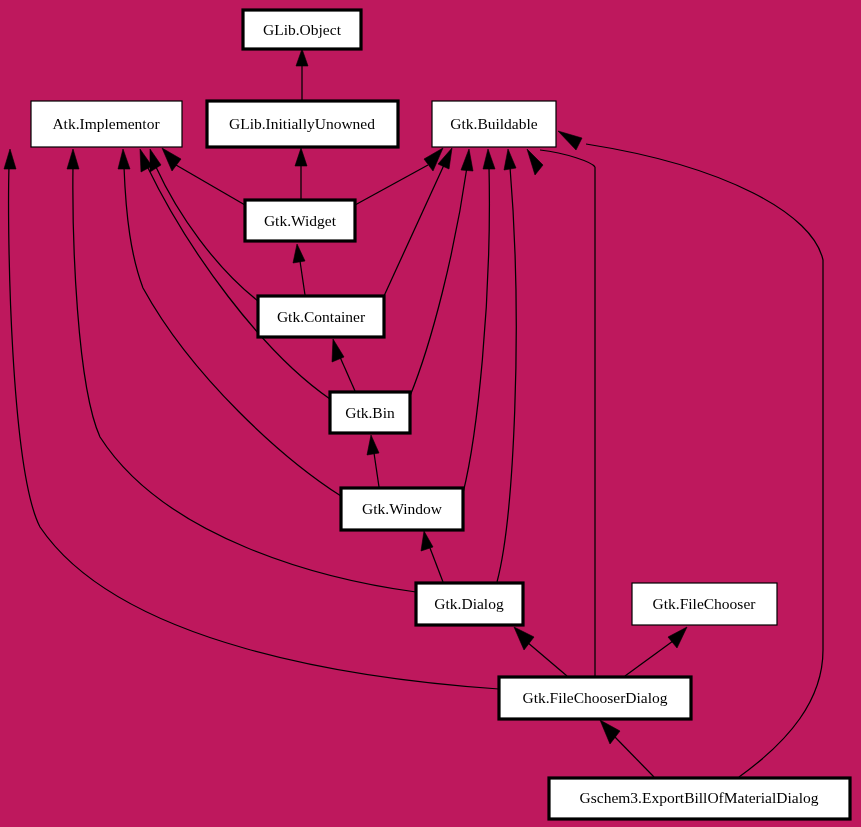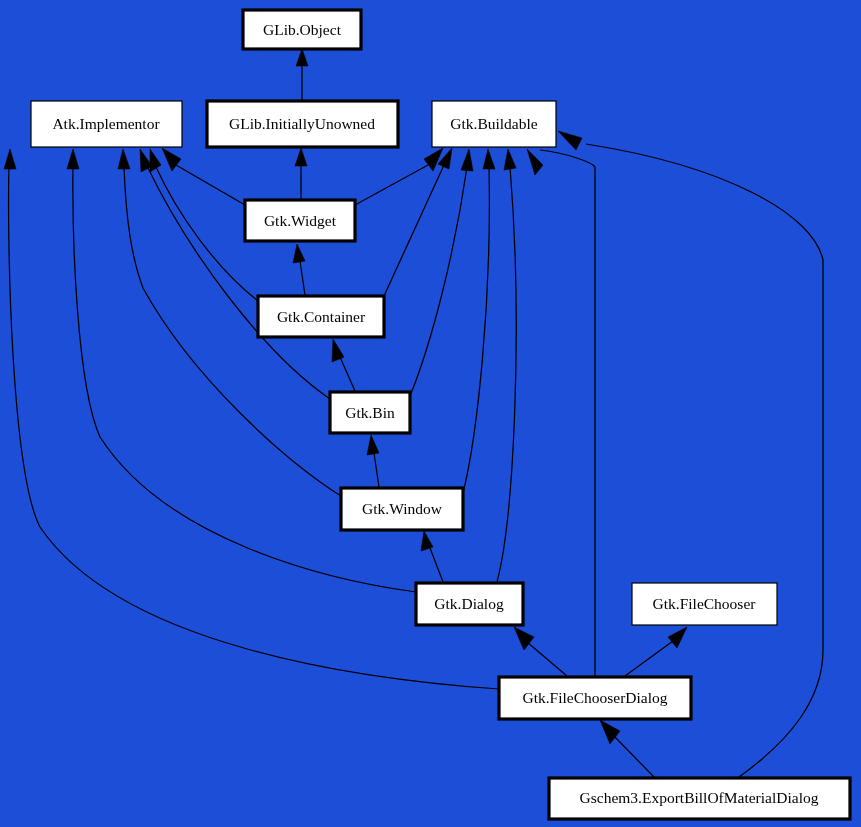--- a/index.html
+++ b/index.html
@@ -4,21 +4,21 @@
 <style>
   html, body {
     margin: 0;
     padding: 0;
     background: #ffffff;
   }
   #diagram-root {
     position: relative;
     width: 861px;
     height: 827px;
-    background: #1d4ed8;
+    background: #be185d;
     font-family: "Liberation Serif", "DejaVu Serif", serif;
     overflow: hidden;
   }
   svg#graph {
     display: block;
     width: 861px;
     height: 827px;
   }
   .node-box {
     fill: #ffffff;

